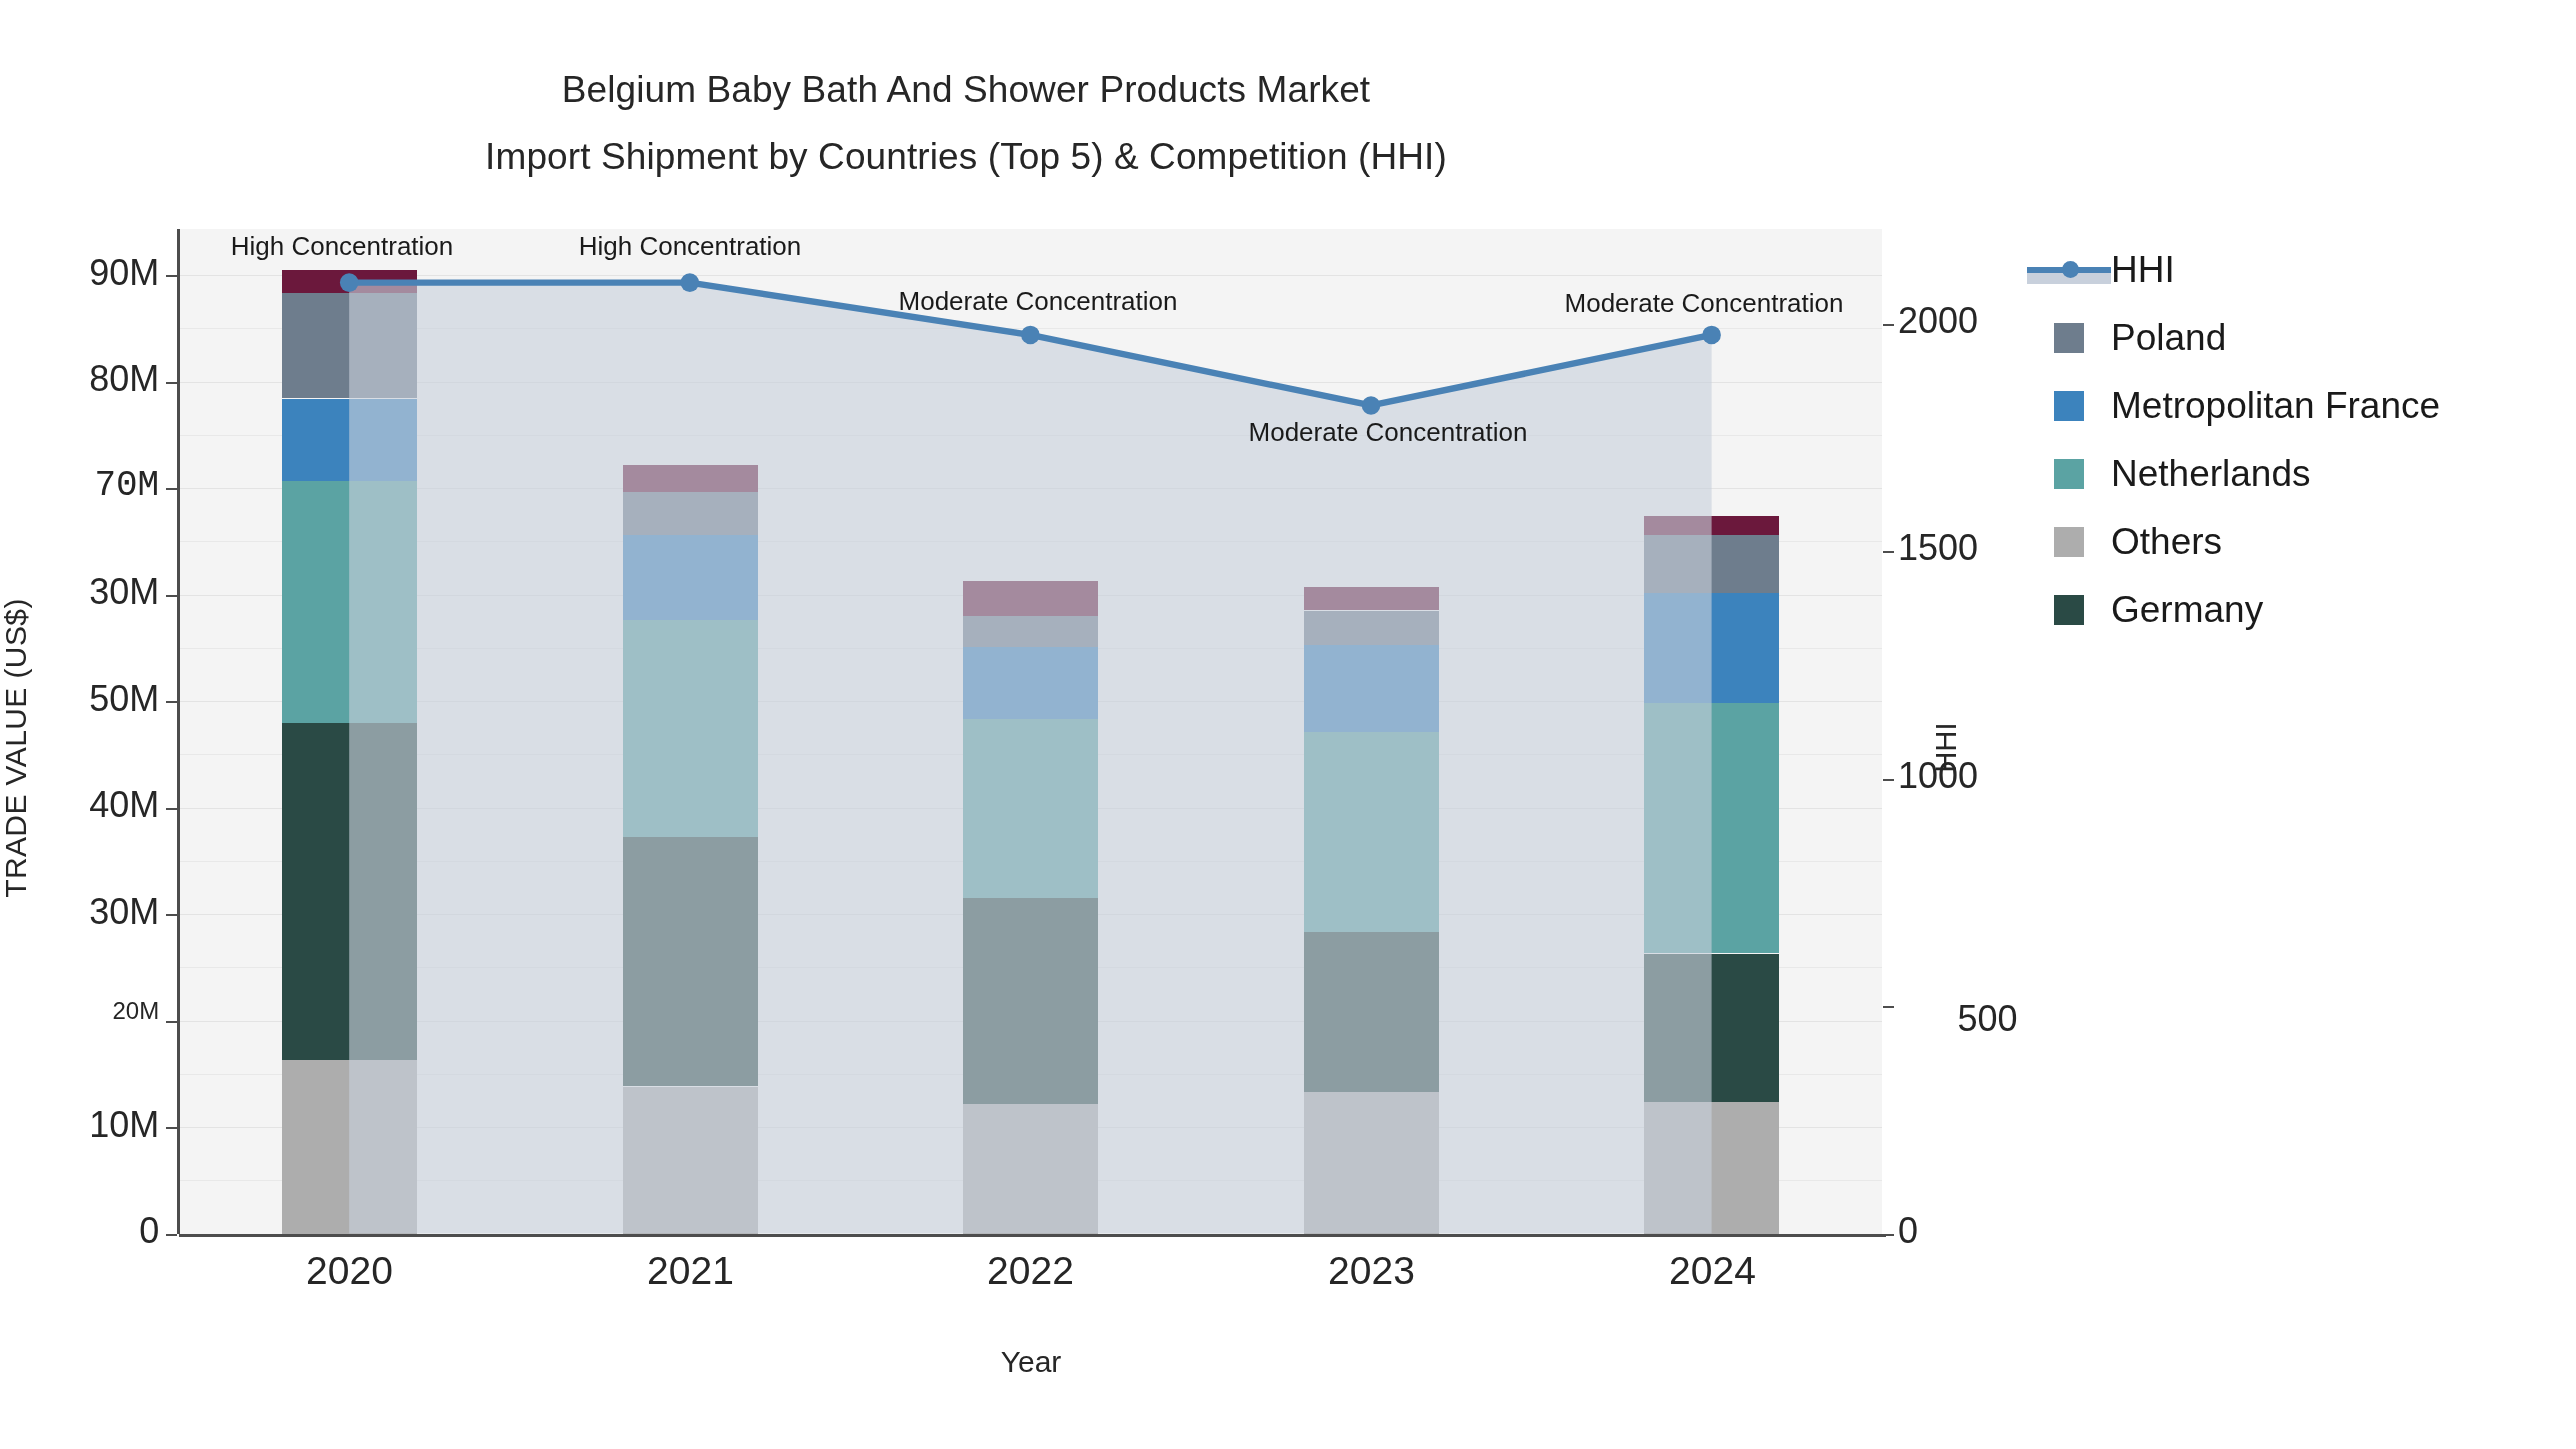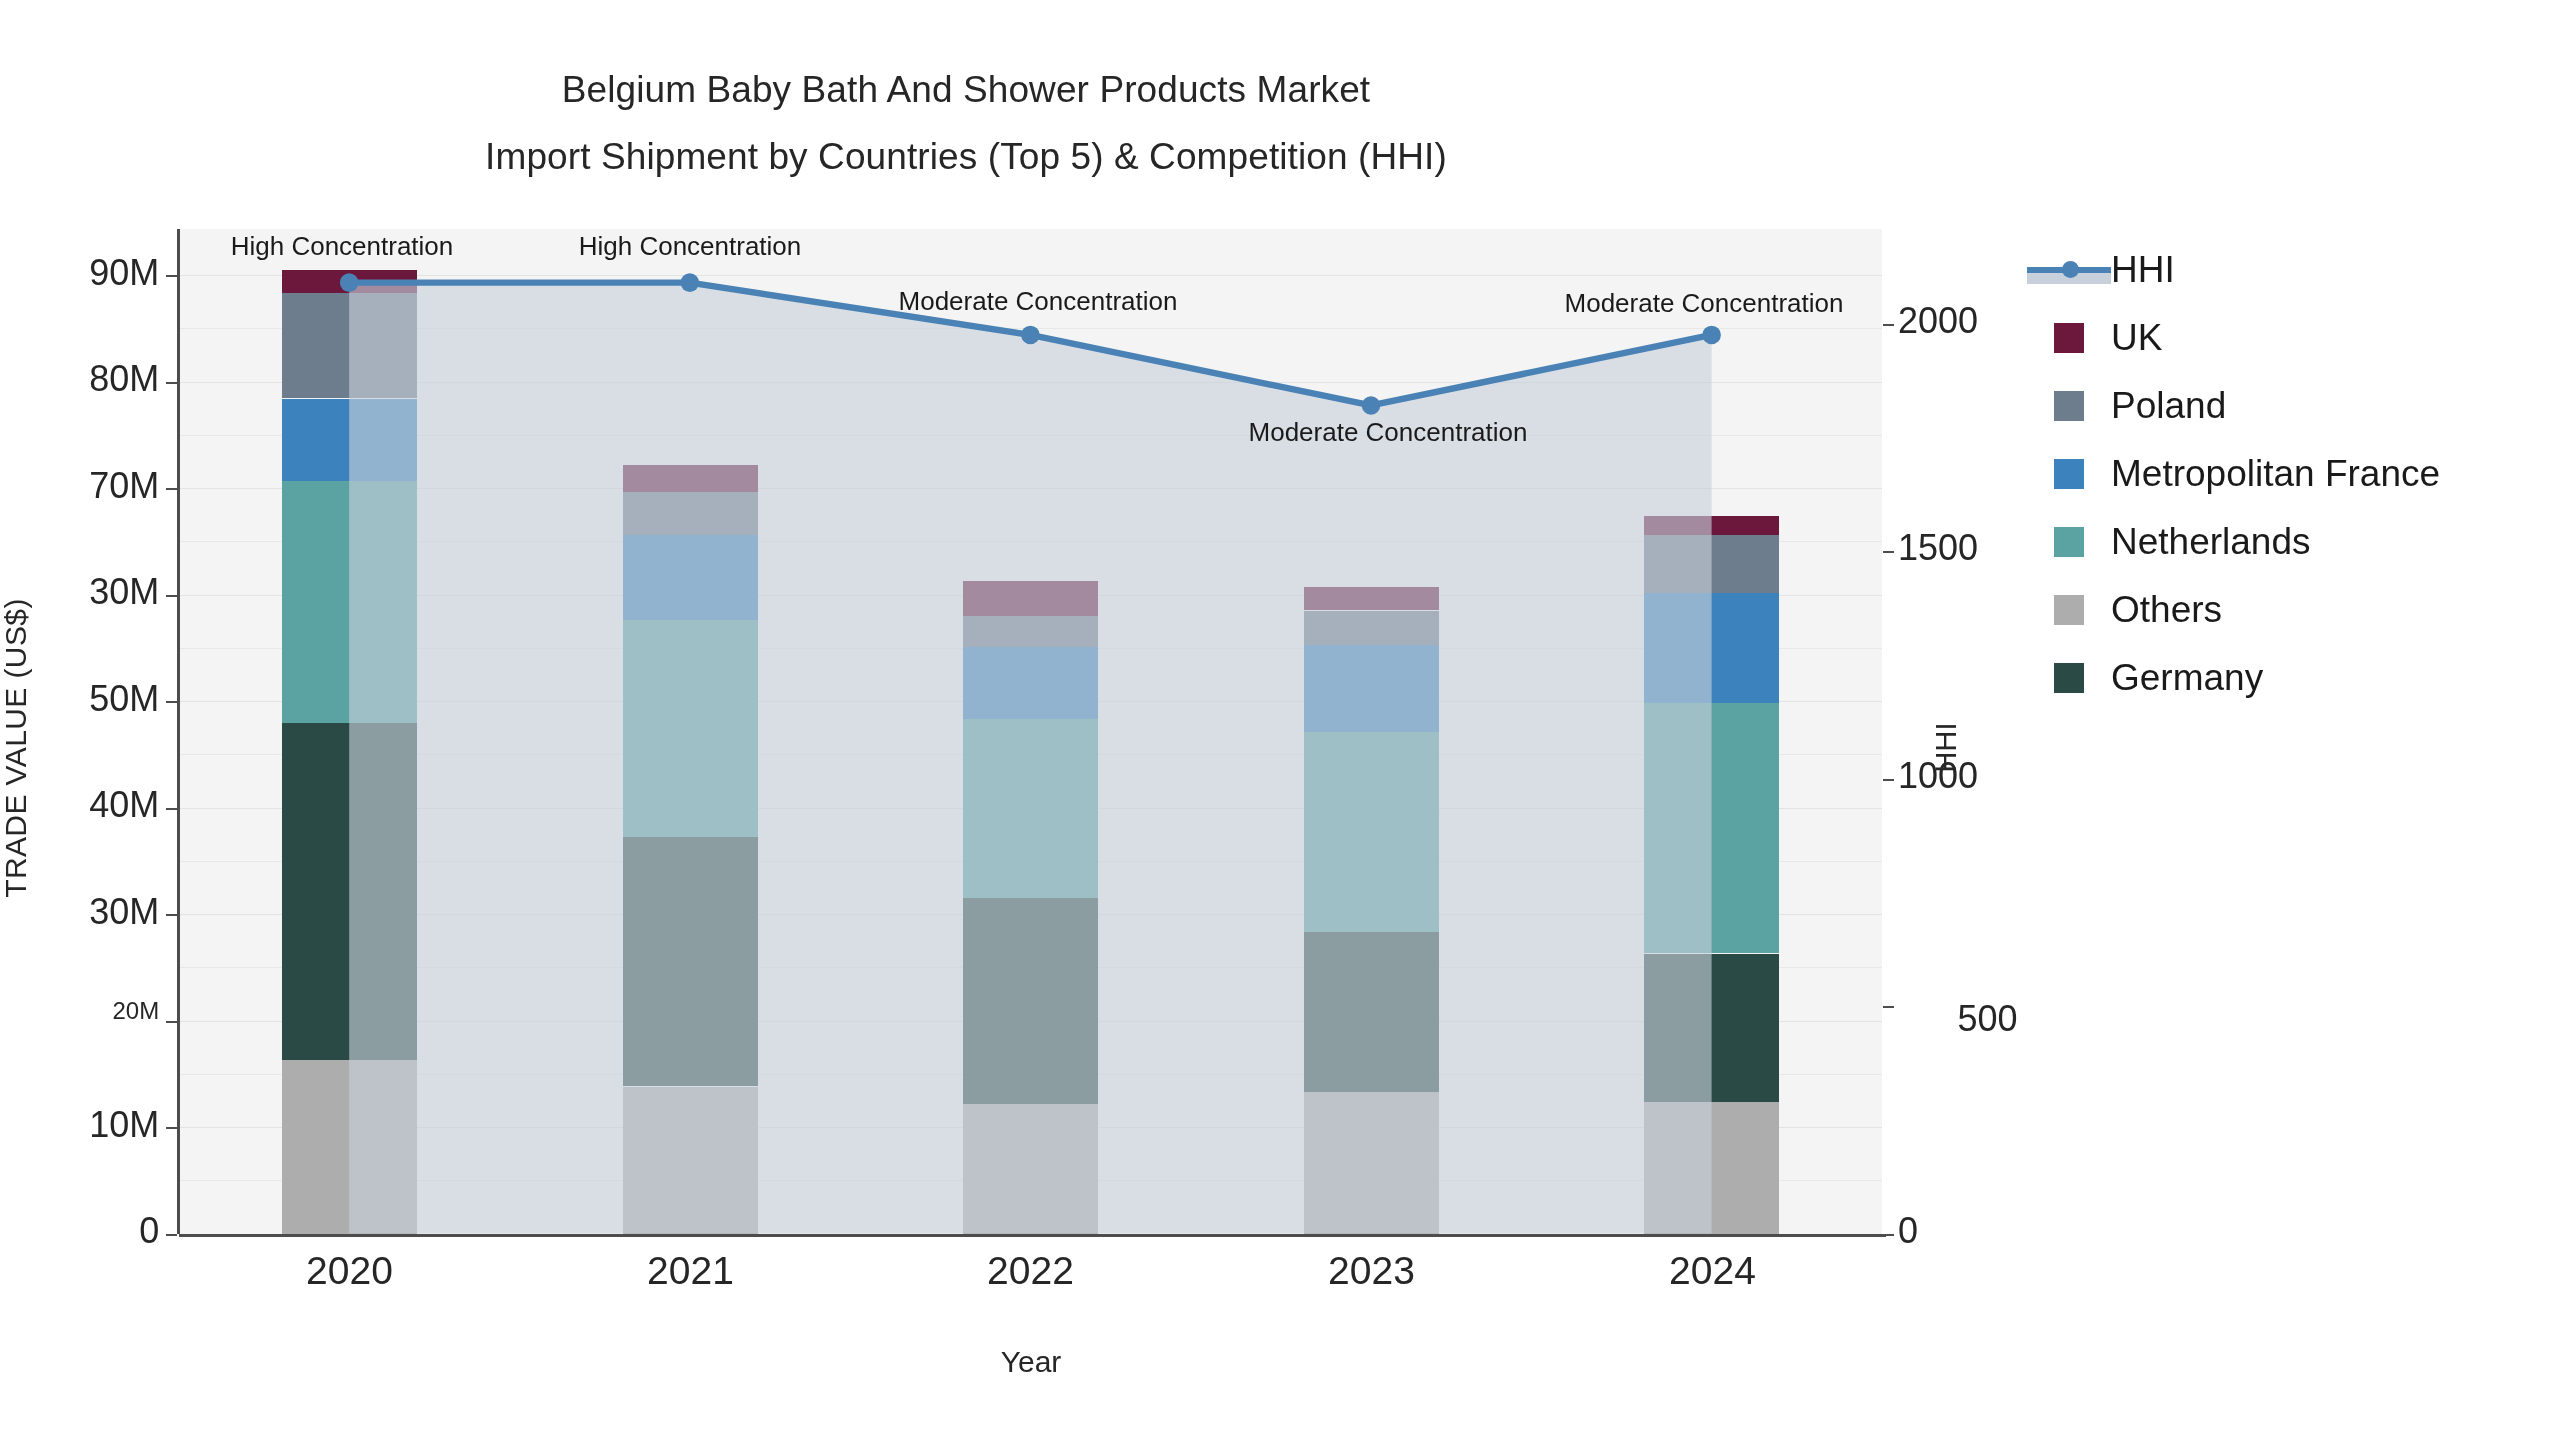--- a/index.html
+++ b/index.html
@@ -156,21 +156,21 @@
       <div class="ytick" style="position: absolute; left: 7.2px; width: 152px; text-align: right; font-size: 24px; color: rgb(38, 38, 38); top: 997px;">20M</div>
       <div class="tickmark-left" style="top: 1021px;"></div>
       <div class="ytick" style="position: absolute; left: 7.2px; width: 152px; text-align: right; font-size: 36px; color: rgb(38, 38, 38); top: 891px;">30M</div>
       <div class="tickmark-left" style="top: 914px;"></div>
       <div class="ytick" style="position: absolute; left: 7.2px; width: 152px; text-align: right; font-size: 36px; color: rgb(38, 38, 38); top: 784px;">40M</div>
       <div class="tickmark-left" style="top: 808px;"></div>
       <div class="ytick" style="position: absolute; left: 7.2px; width: 152px; text-align: right; font-size: 36px; color: rgb(38, 38, 38); top: 678px;">50M</div>
       <div class="tickmark-left" style="top: 701px;"></div>
       <div class="ytick" style="position: absolute; left: 7.2px; width: 152px; text-align: right; font-size: 36px; color: rgb(38, 38, 38); top: 571px;">30M</div>
       <div class="tickmark-left" style="top: 595px;"></div>
-      <div class="ytick" style="position: absolute; left: 7.2px; width: 152px; text-align: right; font-size: 36px; color: rgb(38, 38, 38); top: 465px;">70M</div>
+      <div class="ytick" style="position: absolute; left: 7.2px; width: 152px; text-align: right; font-size: 36px; color: rgb(38, 38, 38); top: 465px; font-family: Liberation Mono, monospace;">70M</div>
       <div class="tickmark-left" style="top: 488px;"></div>
       <div class="ytick" style="position: absolute; left: 7.2px; width: 152px; font-size: 36px; color: rgb(38, 38, 38); top: 358px;">80M</div>
       <div class="tickmark-left" style="top: 382px;"></div>
       <div class="ytick" style="position: absolute; left: 7.2px; width: 152px; text-align: right; font-size: 36px; color: rgb(38, 38, 38); top: 252px;">90M</div>
       <div class="tickmark-left" style="top: 275px;"></div>
     </div>
   <div id="ytick-right-host">
       <div style="position: absolute; left: 1898px; width: 179px; text-align: left; font-size: 36px; color: rgb(38, 38, 38); top: 1210px;">0</div>
       <div class="tickmark-right" style="top: 1234px;"></div>
       <div style="position: absolute; left: 1898px; width: 179px; text-align: center; font-size: 36px; color: rgb(38, 38, 38); top: 982px; margin-top: 16px;">500</div>
@@ -248,24 +248,20 @@
   <div class="legend" id="legend-host">
       <div class="legend-row">
         <div class="legend-line-marker">
           <div class="band"></div>
           <div class="ln" style="background:#4a82b5"></div>
           <div class="dot" style="background:#4a82b5"></div>
         </div>
         <div class="legend-label">HHI</div>
       </div>
       <div class="legend-row">
-        <div class="legend-swatch" style="background: rgb(107, 24, 60);"></div>
-        <div class="legend-label">UK</div>
-      </div>
-      <div class="legend-row">
         <div class="legend-swatch" style="background: rgb(110, 125, 141);"></div>
         <div class="legend-label">Poland</div>
       </div>
       <div class="legend-row">
         <div class="legend-swatch" style="background: rgb(60, 131, 189);"></div>
         <div class="legend-label">Metropolitan France</div>
       </div>
       <div class="legend-row">
         <div class="legend-swatch" style="background: rgb(91, 163, 163);"></div>
         <div class="legend-label">Netherlands</div>

